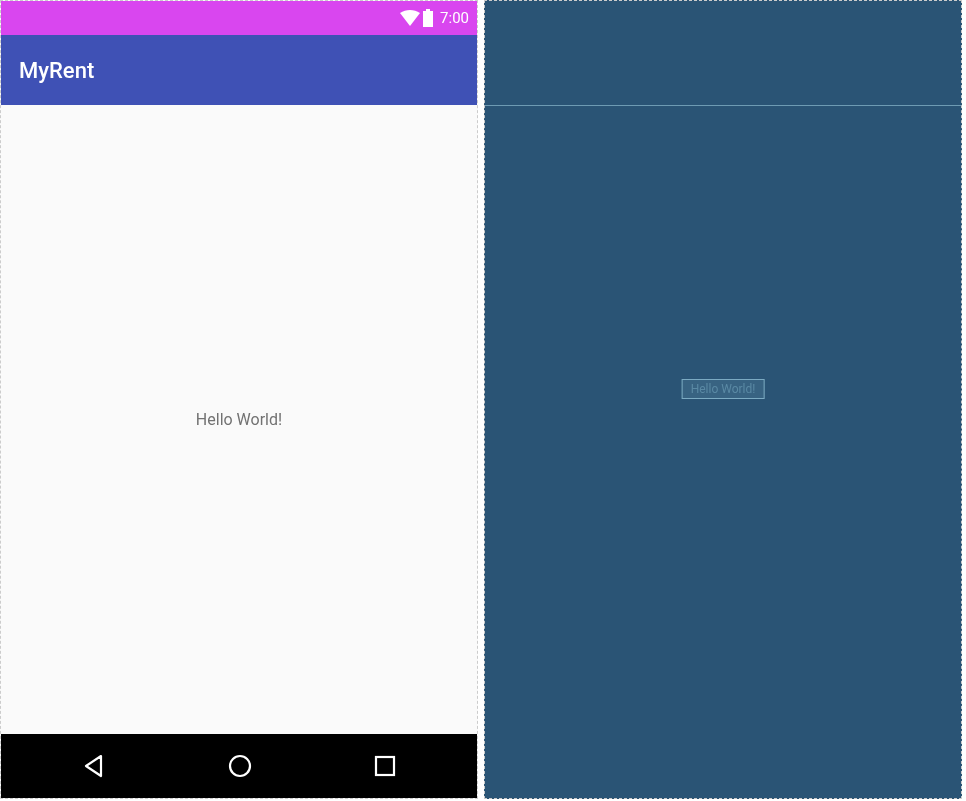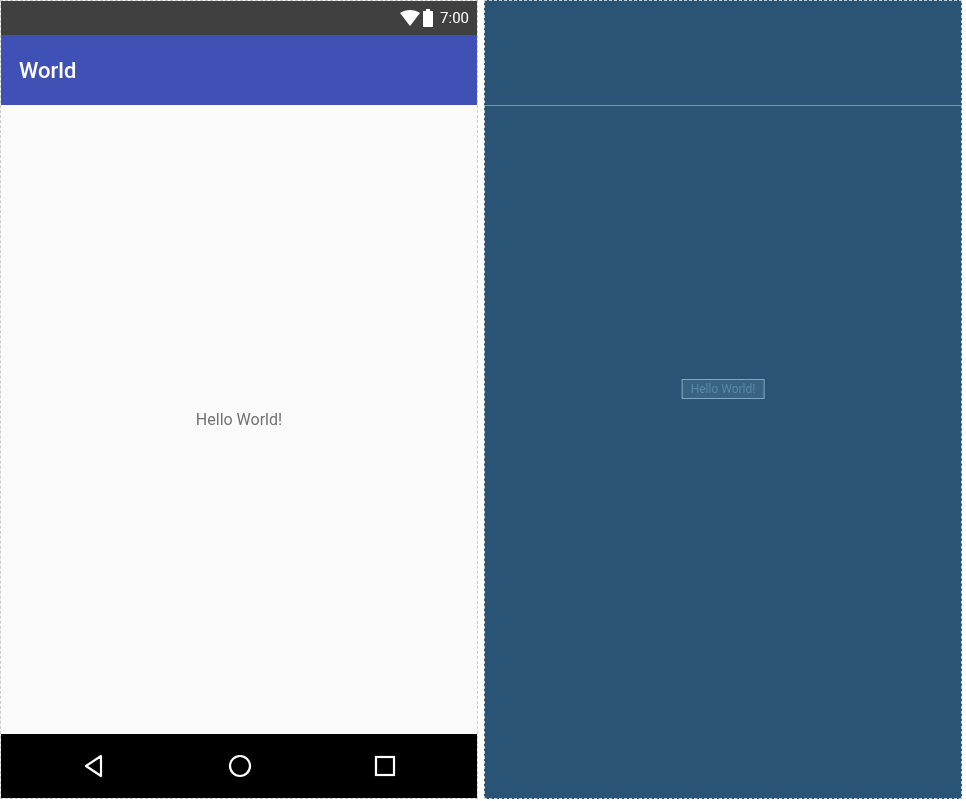--- a/index.html
+++ b/index.html
@@ -22,21 +22,21 @@
     }
     
     .preview-panel {
       width: 478px;
       display: flex;
       flex-direction: column;
       background: #fafafa;
     }
     .status-bar {
       height: 34px;
-      background: #404040;
+      background: #d946ef;
       display: flex;
       align-items: center;
       justify-content: flex-end;
       padding: 0 8px;
       color: #ffffff;
       font-size: 15px;
     }
     .status-bar .icons {
       display: flex;
       align-items: center;
@@ -119,21 +119,21 @@
         <svg width="12" height="18" viewBox="0 0 12 18">
           <rect x="1" y="2" width="10" height="16" fill="#ffffff"></rect>
           <rect x="4" y="0" width="4" height="2" fill="#ffffff"></rect>
         </svg>
       </span>
       <span style="margin-left:4px;">7:00</span>
     </div>
   </div>
 
   <div class="app-bar">
-    <span>World</span>
+    <span>MyRent</span>
   </div>
 
   <div class="content-area">
     <span class="hello-text">Hello World!</span>
   </div>
 
   <div class="nav-bar">
     <span>
       <svg width="26" height="26" viewBox="0 0 26 26">
         <path d="M20 3 L5 13 L20 23 Z" fill="none" stroke="#ffffff" stroke-width="2.2" stroke-linejoin="round"></path>

